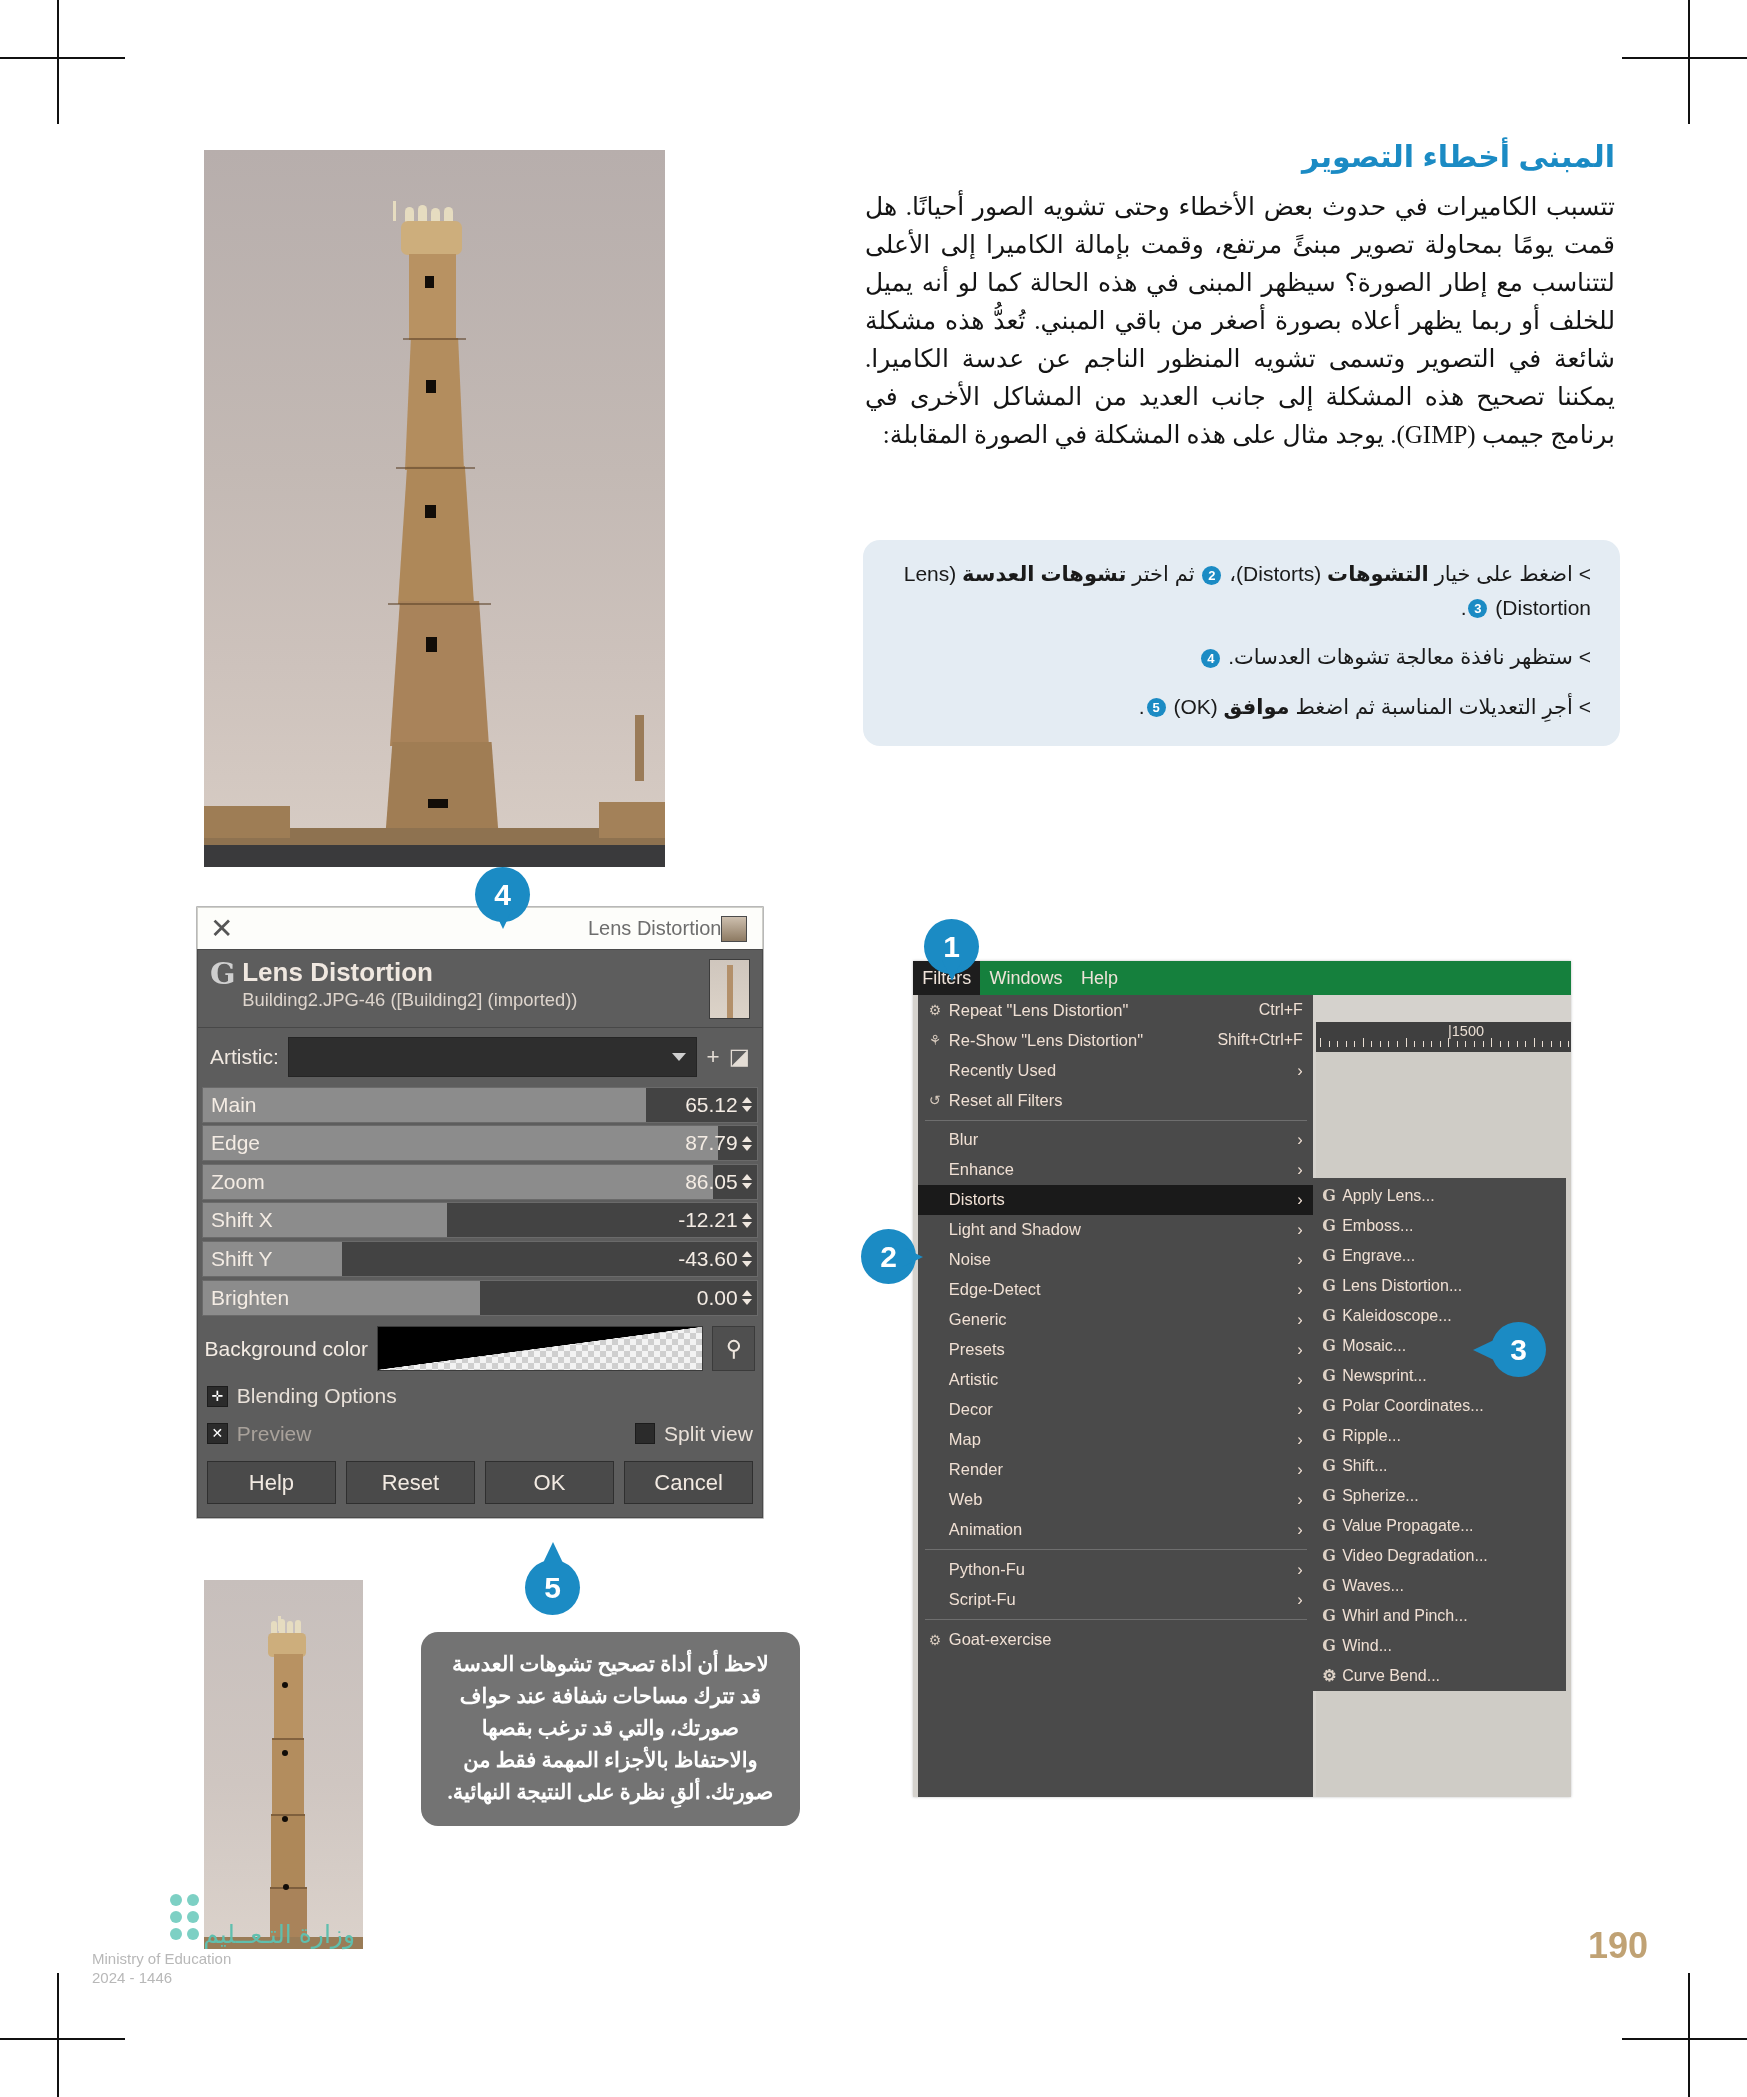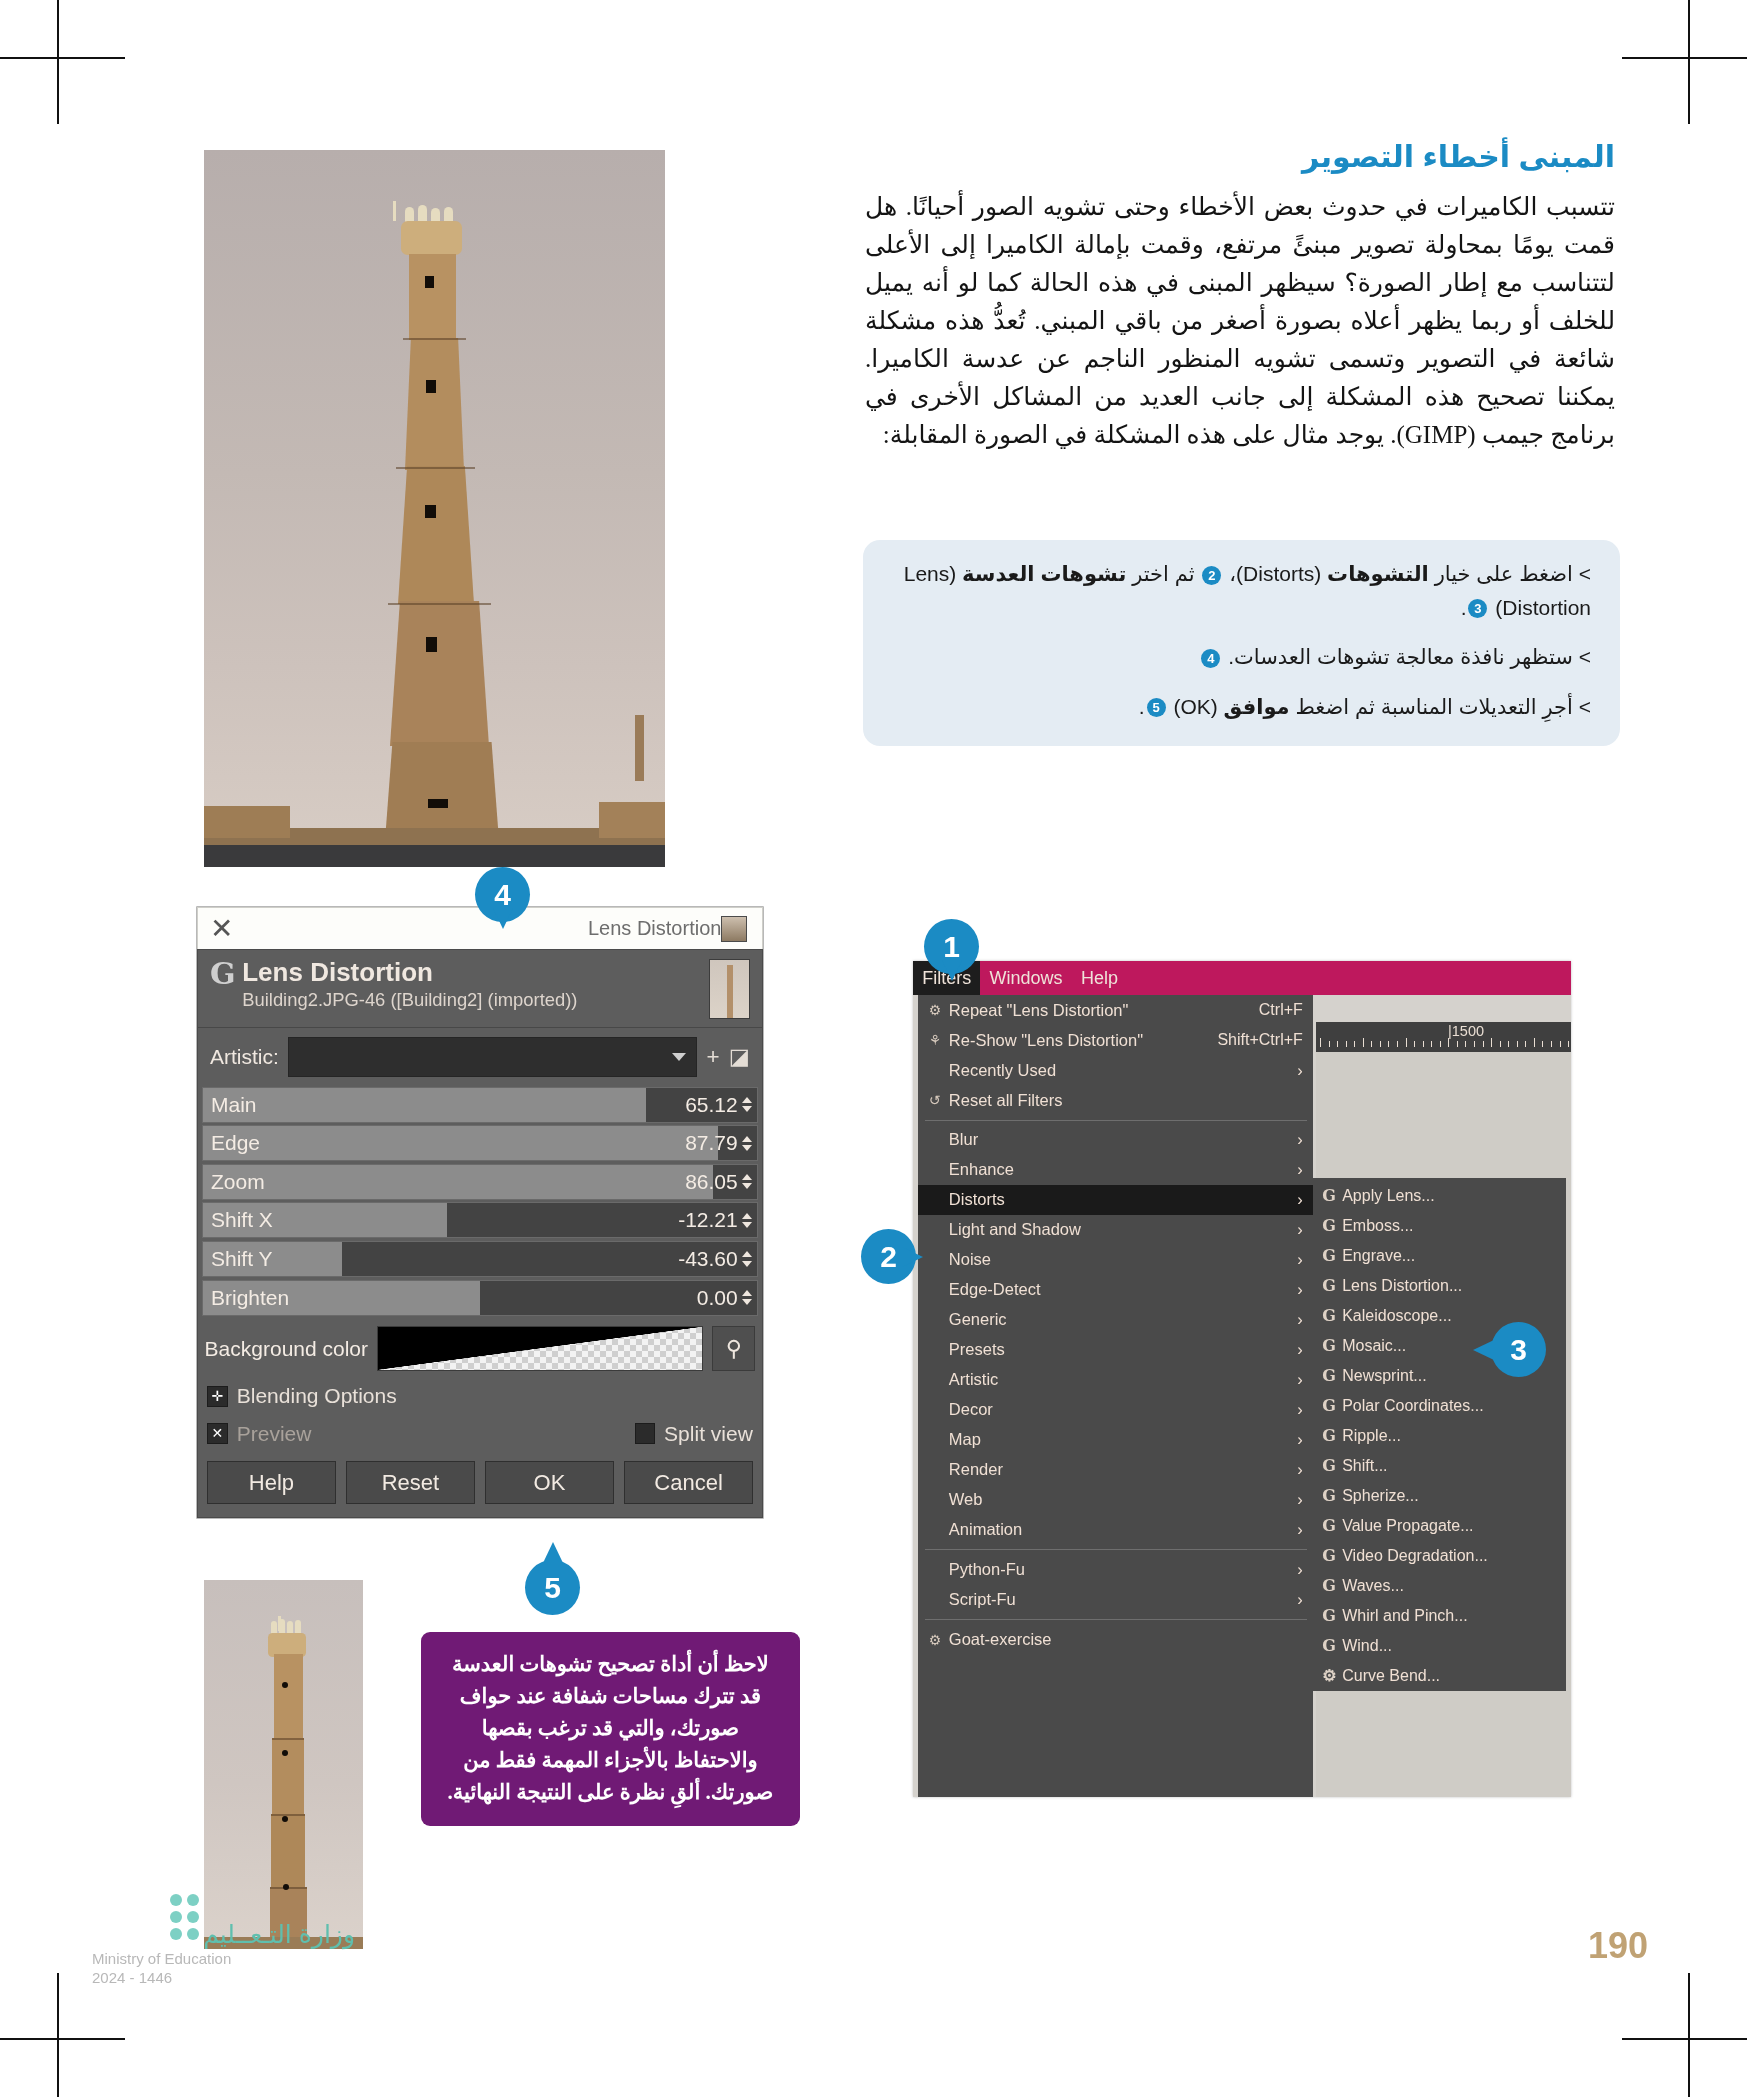--- a/index.html
+++ b/index.html
@@ -117,21 +117,21 @@
   .chk-label{color:#e9e1d9;font-size:21px;}
   .chk-label.dim{color:#a9a29b;}
   #split-wrap{margin-left:auto;display:flex;align-items:center;gap:9.2px;}
   #btn-row{display:flex;gap:10.5px;padding:9.2px 9.2px 2.6px 9.2px;}
   .dlg-btn{flex:1;height:41px;background:#4a4a4a;border:0.7px solid #2f2f2f;color:#f2eae2;
            font-size:22px;display:flex;align-items:center;justify-content:center;}
 
   
   #gimp-menu-shot{position:absolute;left:913px;top:961px;width:658px;height:836px;
                   background:#d5d2cd;overflow:hidden;box-shadow:0 0 2.6px rgba(0,0,0,.25);}
-  #menubar{position:absolute;left:0;top:0;width:100%;height:34px;background:#be185d;
+  #menubar{position:absolute;left:0;top:0;width:100%;height:34px;background:#15803d;
            display:flex;direction:ltr;}
   .menubar-item{color:#efe3d9;font-size:18px;padding:0 9.2px;line-height:34px;}
   .menubar-item.active{background:#1d1d1d;}
   #ruler{position:absolute;left:403px;top:61px;right:0;height:30px;background:#3f3f3f;
          direction:ltr;overflow:hidden;}
   .ruler-num{position:absolute;top:1.3px;color:#e9ded3;font-size:14.5px;}
   .ruler-tick{position:absolute;bottom:5.3px;width:1.3px;background:#e9ded3;}
   #canvas-area{position:absolute;left:403px;top:91px;right:0;bottom:0;background:#cfccc6;}
   #menu-panel{position:absolute;left:5.3px;top:34px;width:395px;bottom:0;background:#4a4a4a;
               direction:ltr;}
@@ -141,22 +141,22 @@
   .mi .mi-accel{color:#f0e0d4;font-size:16px;}
   .mi .mi-arrow{color:#f0e0d4;font-size:16.5px;}
   .mi.sel{background:#1a1a1a;}
   .mi-sep{height:0.7px;background:#6e6e6e;margin:4.6px 6.6px;}
   #submenu{position:absolute;left:400px;top:217px;width:253px;background:#4a4a4a;direction:ltr;
            padding:2.6px 0 0 0;}
   .smi{height:30px;display:flex;align-items:center;padding:0 9.2px;color:#f0e0d4;font-size:16px;}
   .smi .g{width:20px;flex:0 0 auto;color:#ded2c6;font-weight:bold;font-family:"DejaVu Serif",serif;}
 
   
-  #pink-note{position:absolute;left:421px;top:1632px;width:334px;background:#701a75;
-             border-radius:9px;padding:17px 22.4px;text-align:center;}
+  #pink-note{position:absolute;left:421px;top:1632px;width:334px;background:#737373;
+             border-radius:17px;padding:17px 22.4px;text-align:center;}
   #pink-note-text{color:#fff;font-size:21px;line-height:1.52;font-weight:bold;
                   font-family:"Liberation Serif","DejaVu Serif",serif;}
 
   
   .pin{position:absolute;width:55px;height:55px;z-index:40;}
   .pin .bubble{position:absolute;left:0;top:0;width:55px;height:55px;border-radius:50%;
                background:#1b8bc4;}
   .pin .tail{position:absolute;width:0;height:0;}
   .pin .num{position:absolute;left:0;top:0;width:55px;height:55px;display:flex;
             align-items:center;justify-content:center;color:#fff;font-size:30px;

